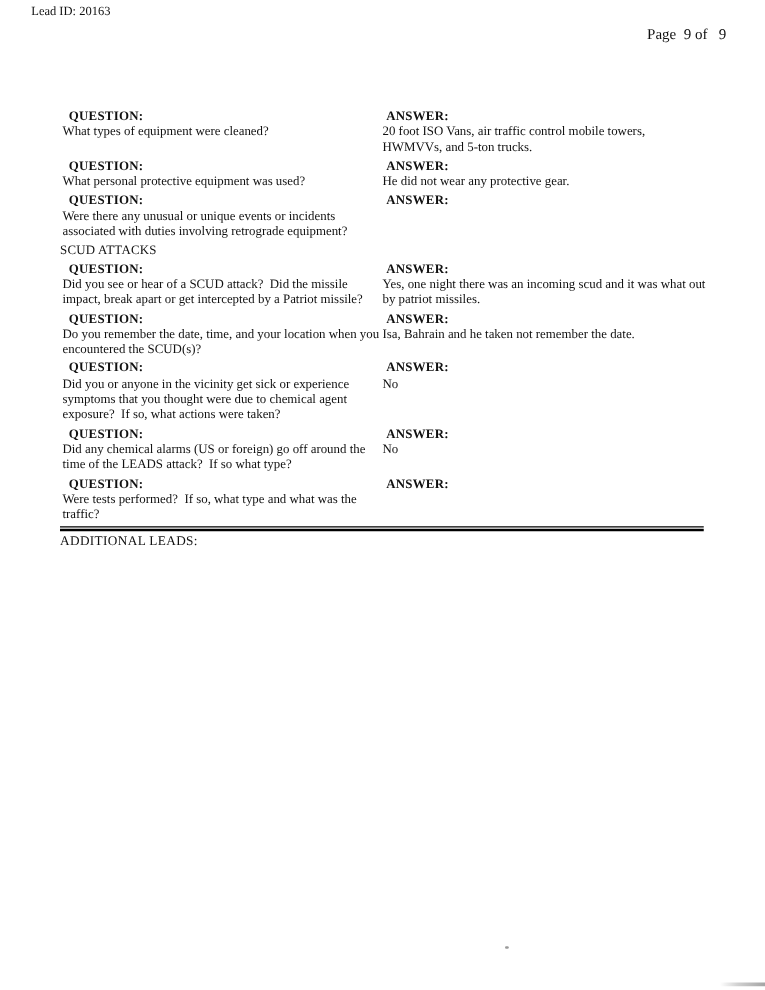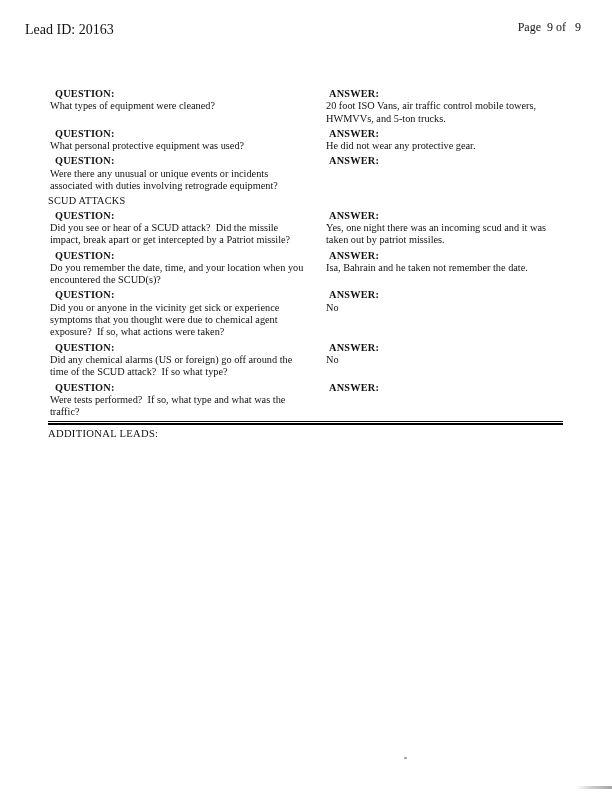--- a/index.html
+++ b/index.html
@@ -6,34 +6,34 @@
   .page{
     position:relative;
     width:612px;height:792px;
     background:#ffffff;
     font-family:"Liberation Serif","DejaVu Serif",serif;
     color:#111;
     overflow:hidden;
     margin:0 auto;
   }
   .hdr-left{
-    position:absolute;top:24px;left:25px;
-    font-size:14px;line-height:12px;white-space:pre;text-align:right;
+    position:absolute;top:4px;left:25px;
+    font-size:10px;line-height:12px;white-space:pre;text-align:right;
   }
   .hdr-right{
     position:absolute;top:21px;right:31px;
     font-size:12px;line-height:12px;white-space:pre;
   }
   .content{
     position:absolute;top:88px;left:50px;right:47px;
     font-size:10.3px;line-height:12.3px;
   }
   .qa-row{display:flex;align-items:flex-start;margin-bottom:3px;}
   .q-col{width:256px;flex:0 0 256px;}
-  .a-col{flex:1 1 auto;padding-left:0px;margin-left:20px;}
+  .a-col{flex:1 1 auto;padding-left:0px;}
   .qa-label{font-weight:bold;padding-left:5px;letter-spacing:0.2px;}
   .a-col .qa-label{padding-left:3px;}
   .qa-text{white-space:pre-wrap;}
   .section-heading{
     font-weight:normal;letter-spacing:0.2px;
     margin:2px 0 2px -2px;
   }
   .leads-rule{
     margin:3px 0 0 -2px;
     height:1px;
@@ -101,21 +101,21 @@
 
     <div class="section-heading">SCUD ATTACKS</div>
 
     <div class="qa-row">
       <div class="q-col">
         <div class="qa-label">QUESTION:</div>
         <div class="qa-text">Did you see or hear of a SCUD attack?  Did the missile impact, break apart or get intercepted by a Patriot missile?</div>
       </div>
       <div class="a-col">
         <div class="qa-label">ANSWER:</div>
-        <div class="qa-text">Yes, one night there was an incoming scud and it was taken out by patriot missiles.</div>
+        <div class="qa-text">Yes, one night there was an incoming scud and it was what out by patriot missiles.</div>
       </div>
     </div>
 
     <div class="qa-row">
       <div class="q-col">
         <div class="qa-label">QUESTION:</div>
         <div class="qa-text">Do you remember the date, time, and your location when you encountered the SCUD(s)?</div>
       </div>
       <div class="a-col">
         <div class="qa-label">ANSWER:</div>
@@ -130,21 +130,21 @@
       </div>
       <div class="a-col">
         <div class="qa-label">ANSWER:</div>
         <div class="qa-text">No</div>
       </div>
     </div>
 
     <div class="qa-row">
       <div class="q-col">
         <div class="qa-label">QUESTION:</div>
-        <div class="qa-text">Did any chemical alarms (US or foreign) go off around the time of the SCUD attack?  If so what type?</div>
+        <div class="qa-text">Did any chemical alarms (US or foreign) go off around the time of the LEADS attack?  If so what type?</div>
       </div>
       <div class="a-col">
         <div class="qa-label">ANSWER:</div>
         <div class="qa-text">No</div>
       </div>
     </div>
 
     <div class="qa-row">
       <div class="q-col">
         <div class="qa-label">QUESTION:</div>

